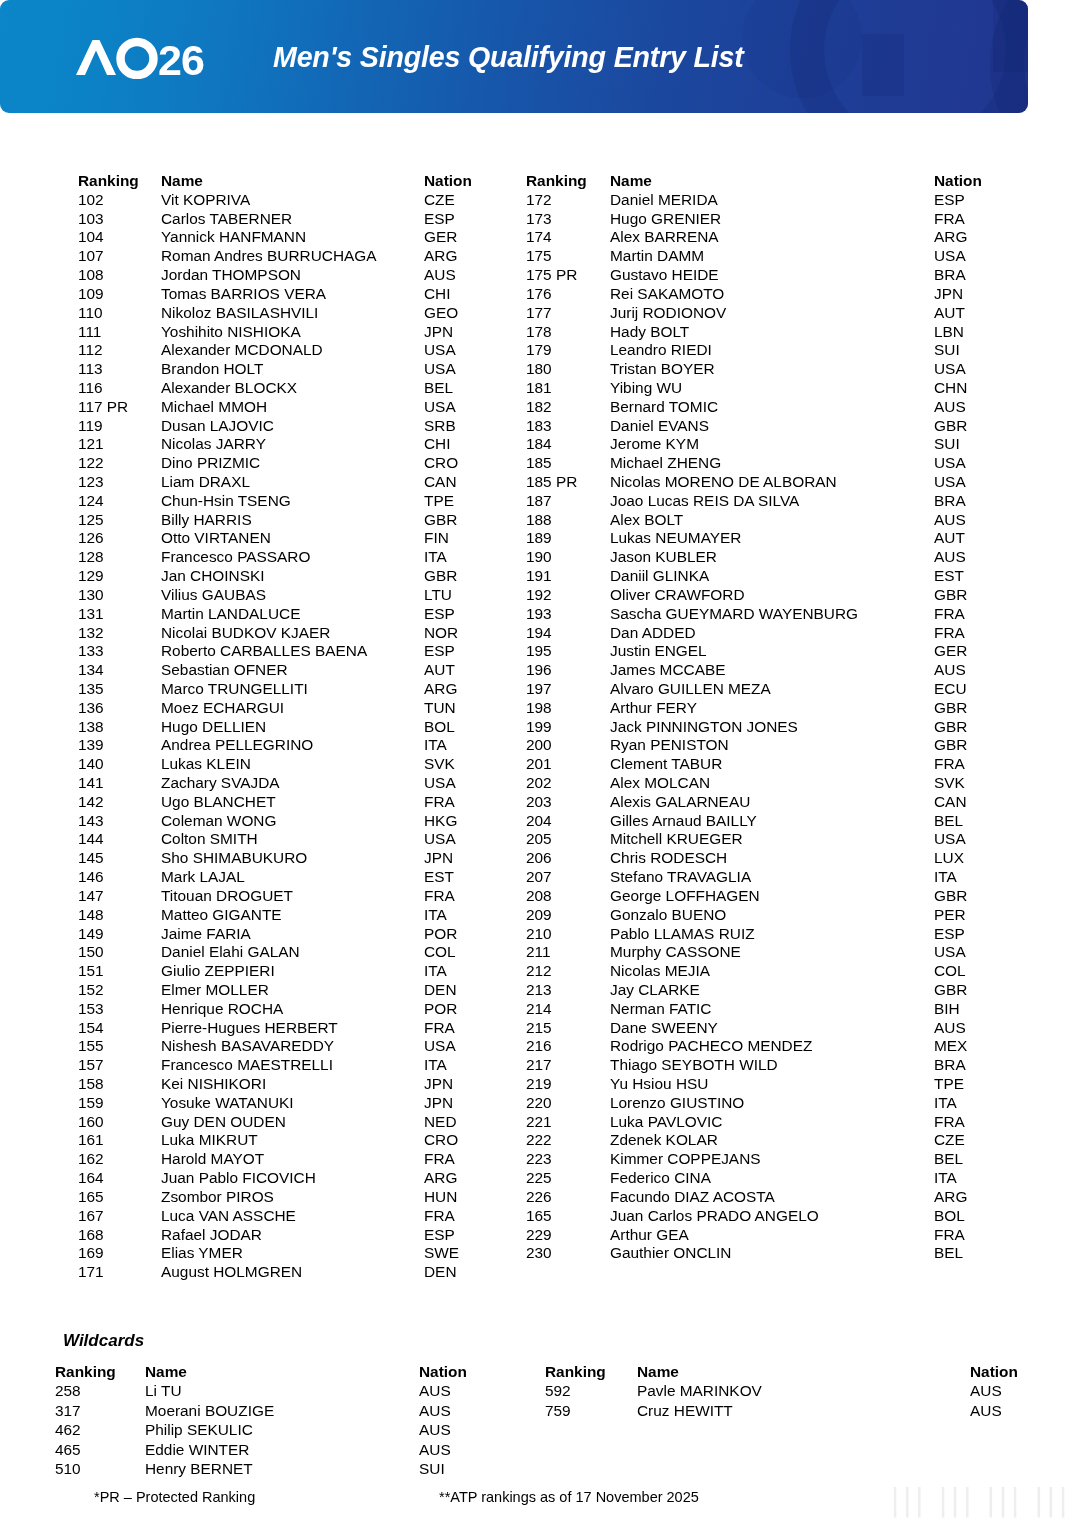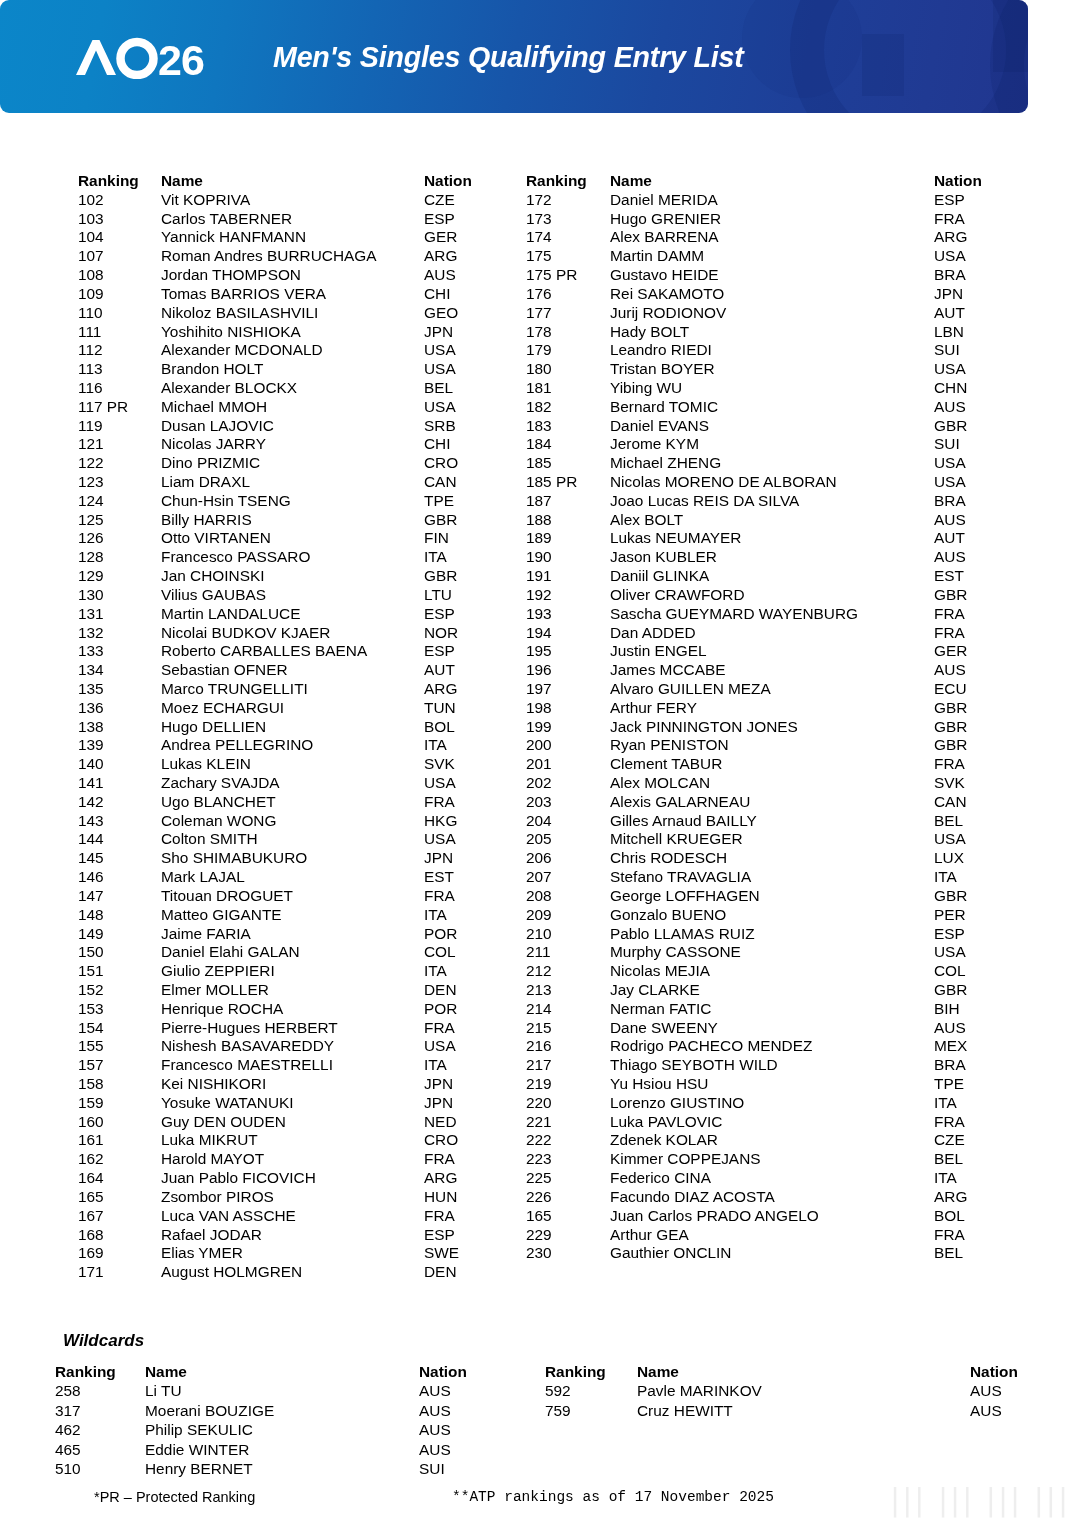--- a/index.html
+++ b/index.html
@@ -154,21 +154,21 @@
   
   #footer { position:absolute; left:0; top:1489px; width:1080px; }
   .foot {
     position:absolute;
     font-size:14.5px;
     color:#000000;
     white-space:nowrap;
     top:0;
   }
   #foot-pr  { left:58px;margin-left:36px; }
-  #foot-atp { left:452px;font-family:Liberation Mono, monospace; }
+  #foot-atp { left:439px; }
 
   
   #watermark {
     position:absolute;
     right:10px; bottom:10px;
     font-size:30px;
     color:rgba(120,120,120,0.13);
     letter-spacing:2px;
     font-family:"DejaVu Sans", sans-serif;
     user-select:none;

